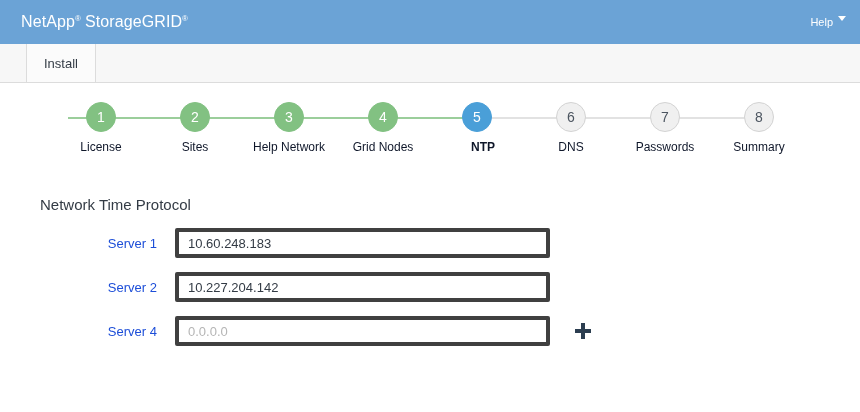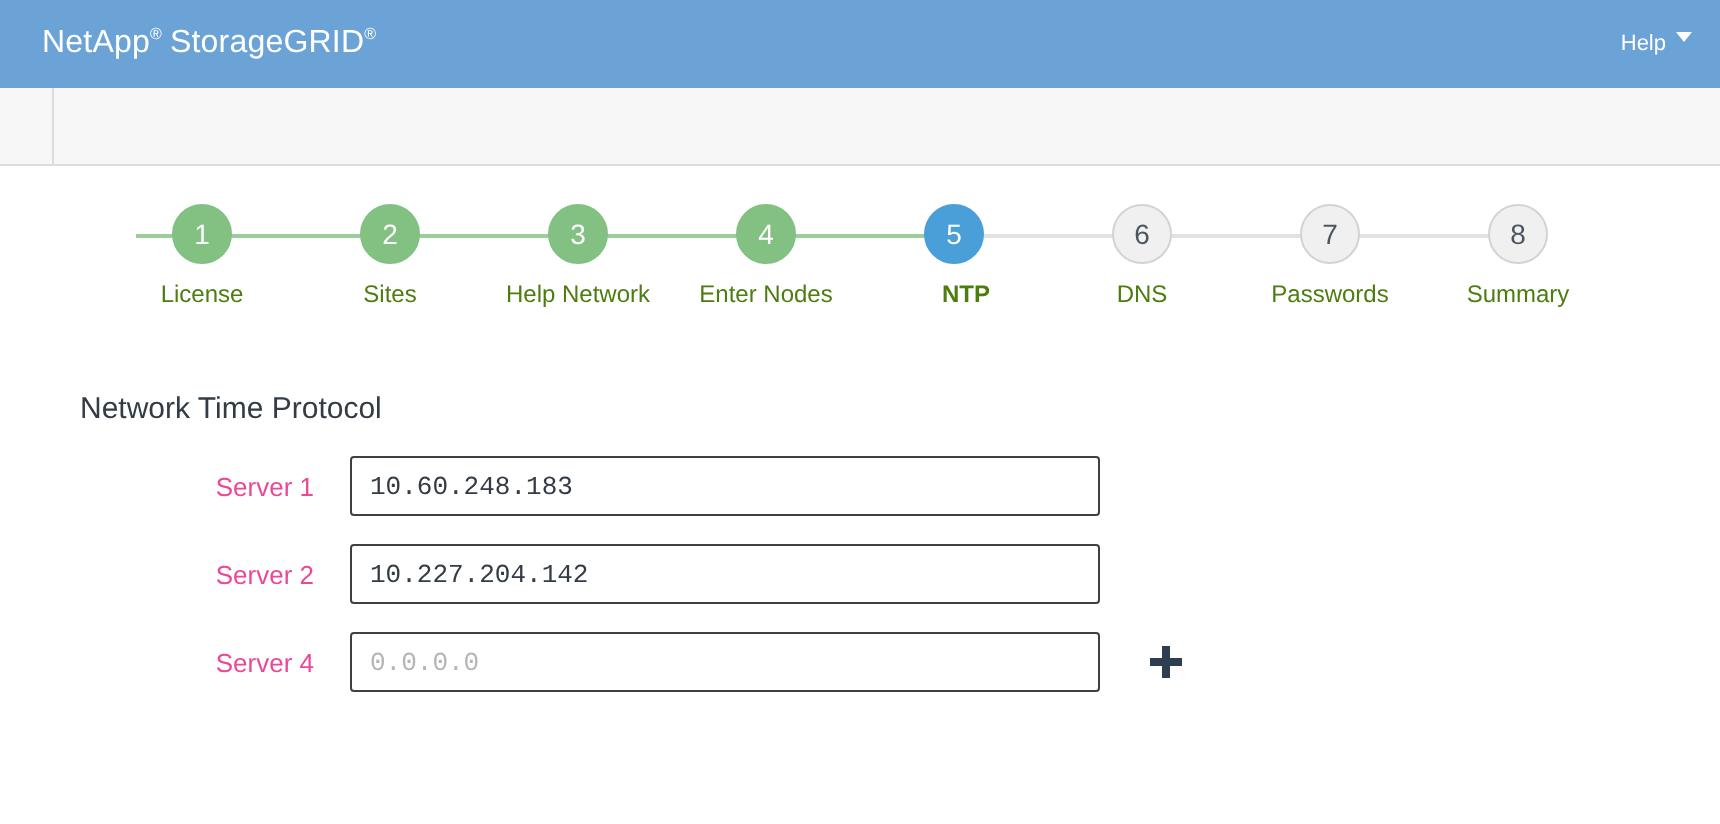--- a/index.html
+++ b/index.html
@@ -119,21 +119,21 @@
     border-color: #4a9fd8;
   }
   .step.pending .step-circle {
     background: #f0f0f0;
     border: 1px solid #d3d3d3;
     color: #4c5560;
   }
   .step-label {
     margin-top: 8px;
     font-size: 12px;
-    color: #4d7c0f;
+    color: #0f172a;
     white-space: nowrap;
   }
   .step.current .step-label { font-weight: bold; margin-left: 12px; }
   
   .connector {
     position: absolute;
     top: 15px;
     height: 2px;
     background: #9bce9b;
     z-index: 1;
@@ -157,30 +157,30 @@
   .form-row {
     display: flex;
     align-items: center;
     margin-bottom: 14px;
   }
   .form-label {
     width: 135px;
     text-align: right;
     padding-right: 18px;
     font-size: 13px;
-    color: #ec4899;
+    color: #1d4ed8;
   }
   .form-input {
     width: 375px;
     height: 30px;
-    border: 1px solid #404040;
+    border: 4px solid #404040;
     border-radius: 2px;
     background: #ffffff;
     padding: 0 9px;
-    font-family: Liberation Mono, monospace;
+    font-family: Liberation Sans, sans-serif;
     font-size: 13px;
     color: #333b45;
     outline: none;
   }
   .form-input::placeholder { color: #b5b5b5; }
   .add-btn {
     margin-left: 23px;
     width: 20px; height: 20px;
     position: relative;
     cursor: pointer;
@@ -202,20 +202,21 @@
     <span>NetApp</span><span class="reg">®</span><span class="sep"></span><span>StorageGRID</span><span class="reg">®</span>
   </div>
   <div class="help-menu">
     <span>Help</span>
     <span class="caret-down"></span>
   </div>
 </div>
 
 <div class="tabstrip">
   <div class="tab-gap"></div>
+  <div class="tab active">Install</div>
   <div class="tab-rest"></div>
 </div>
 
 <div class="wizard">
   <div class="steps" id="steps-container">
     <div class="connector" style="left:68px;width:100px;"></div>
     <div class="connector" style="left:168px;width:100px;"></div>
     <div class="connector" style="left:268px;width:100px;"></div>
     <div class="connector" style="left:368px;width:100px;"></div>
     <div class="connector gray" style="left:468px;width:100px;"></div>
@@ -229,21 +230,21 @@
     <div class="step">
       <div class="step-circle">2</div>
       <div class="step-label">Sites</div>
     </div>
     <div class="step">
       <div class="step-circle">3</div>
       <div class="step-label">Help Network</div>
     </div>
     <div class="step">
       <div class="step-circle">4</div>
-      <div class="step-label">Enter Nodes</div>
+      <div class="step-label">Grid Nodes</div>
     </div>
     <div class="step current">
       <div class="step-circle">5</div>
       <div class="step-label">NTP</div>
     </div>
     <div class="step pending">
       <div class="step-circle">6</div>
       <div class="step-label">DNS</div>
     </div>
     <div class="step pending">

